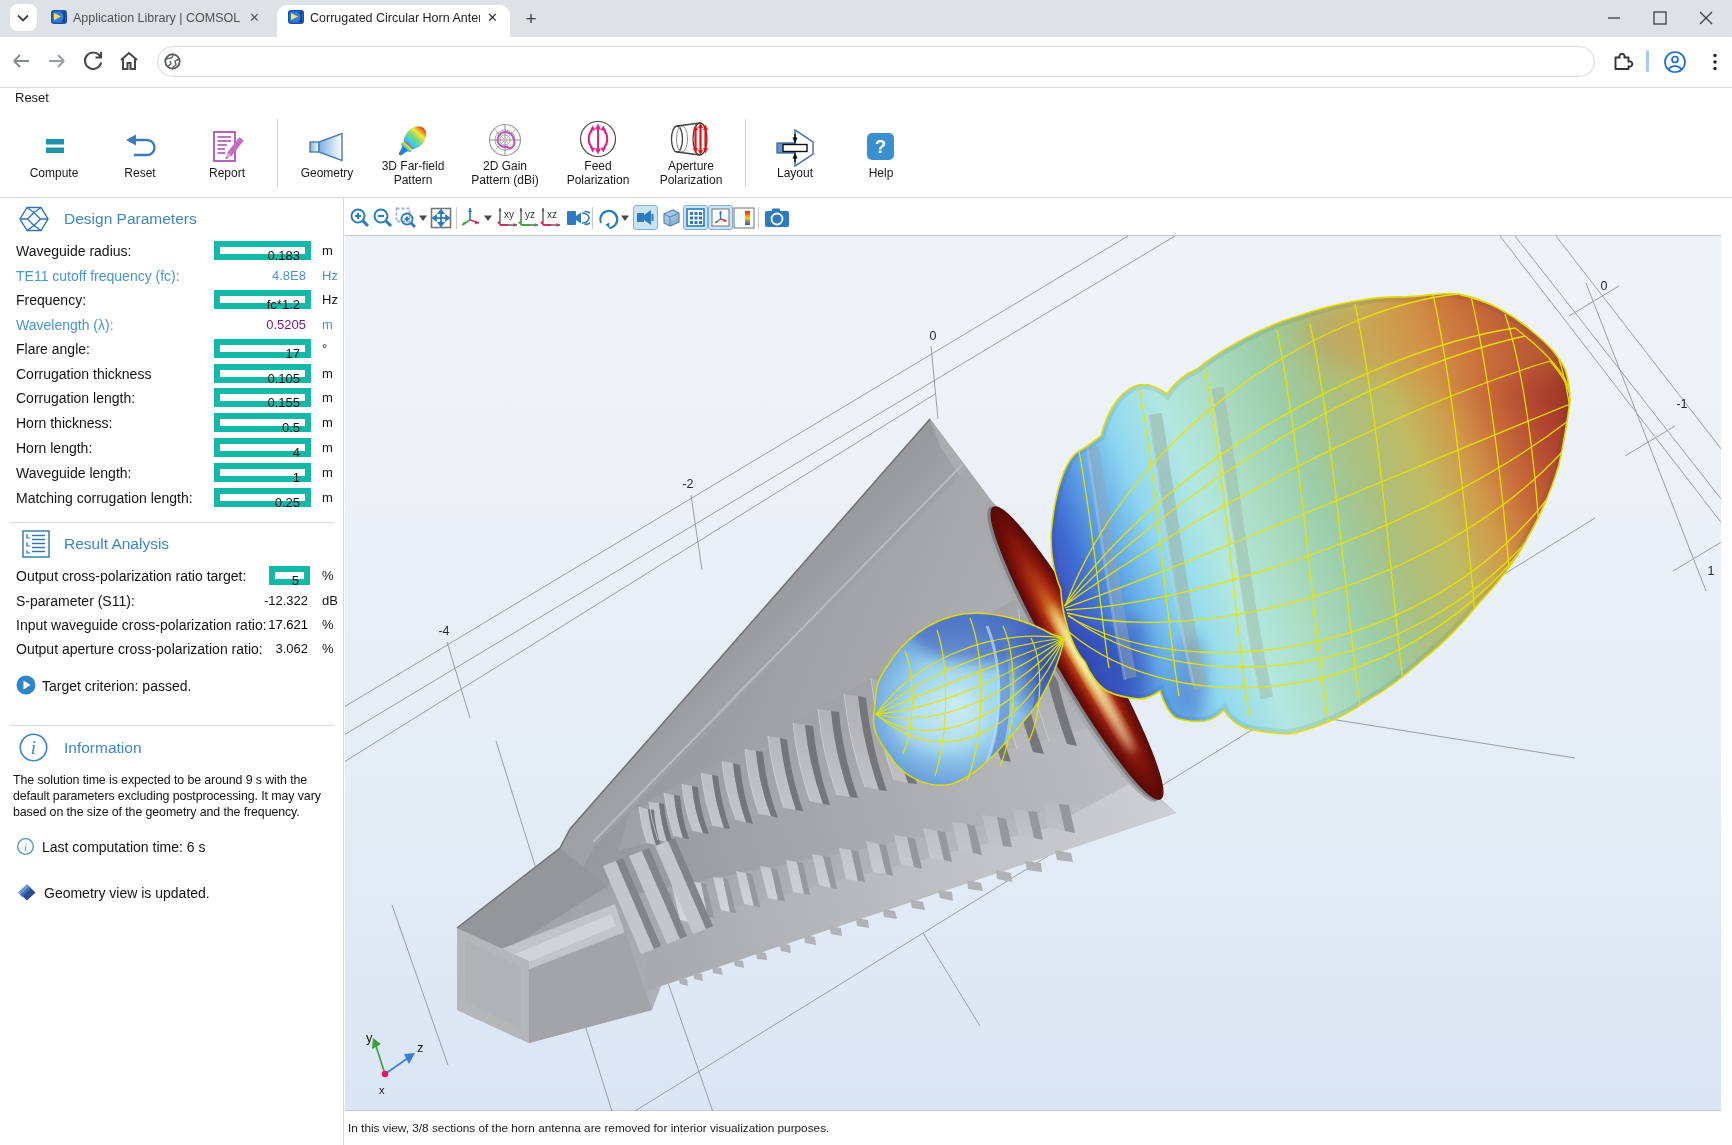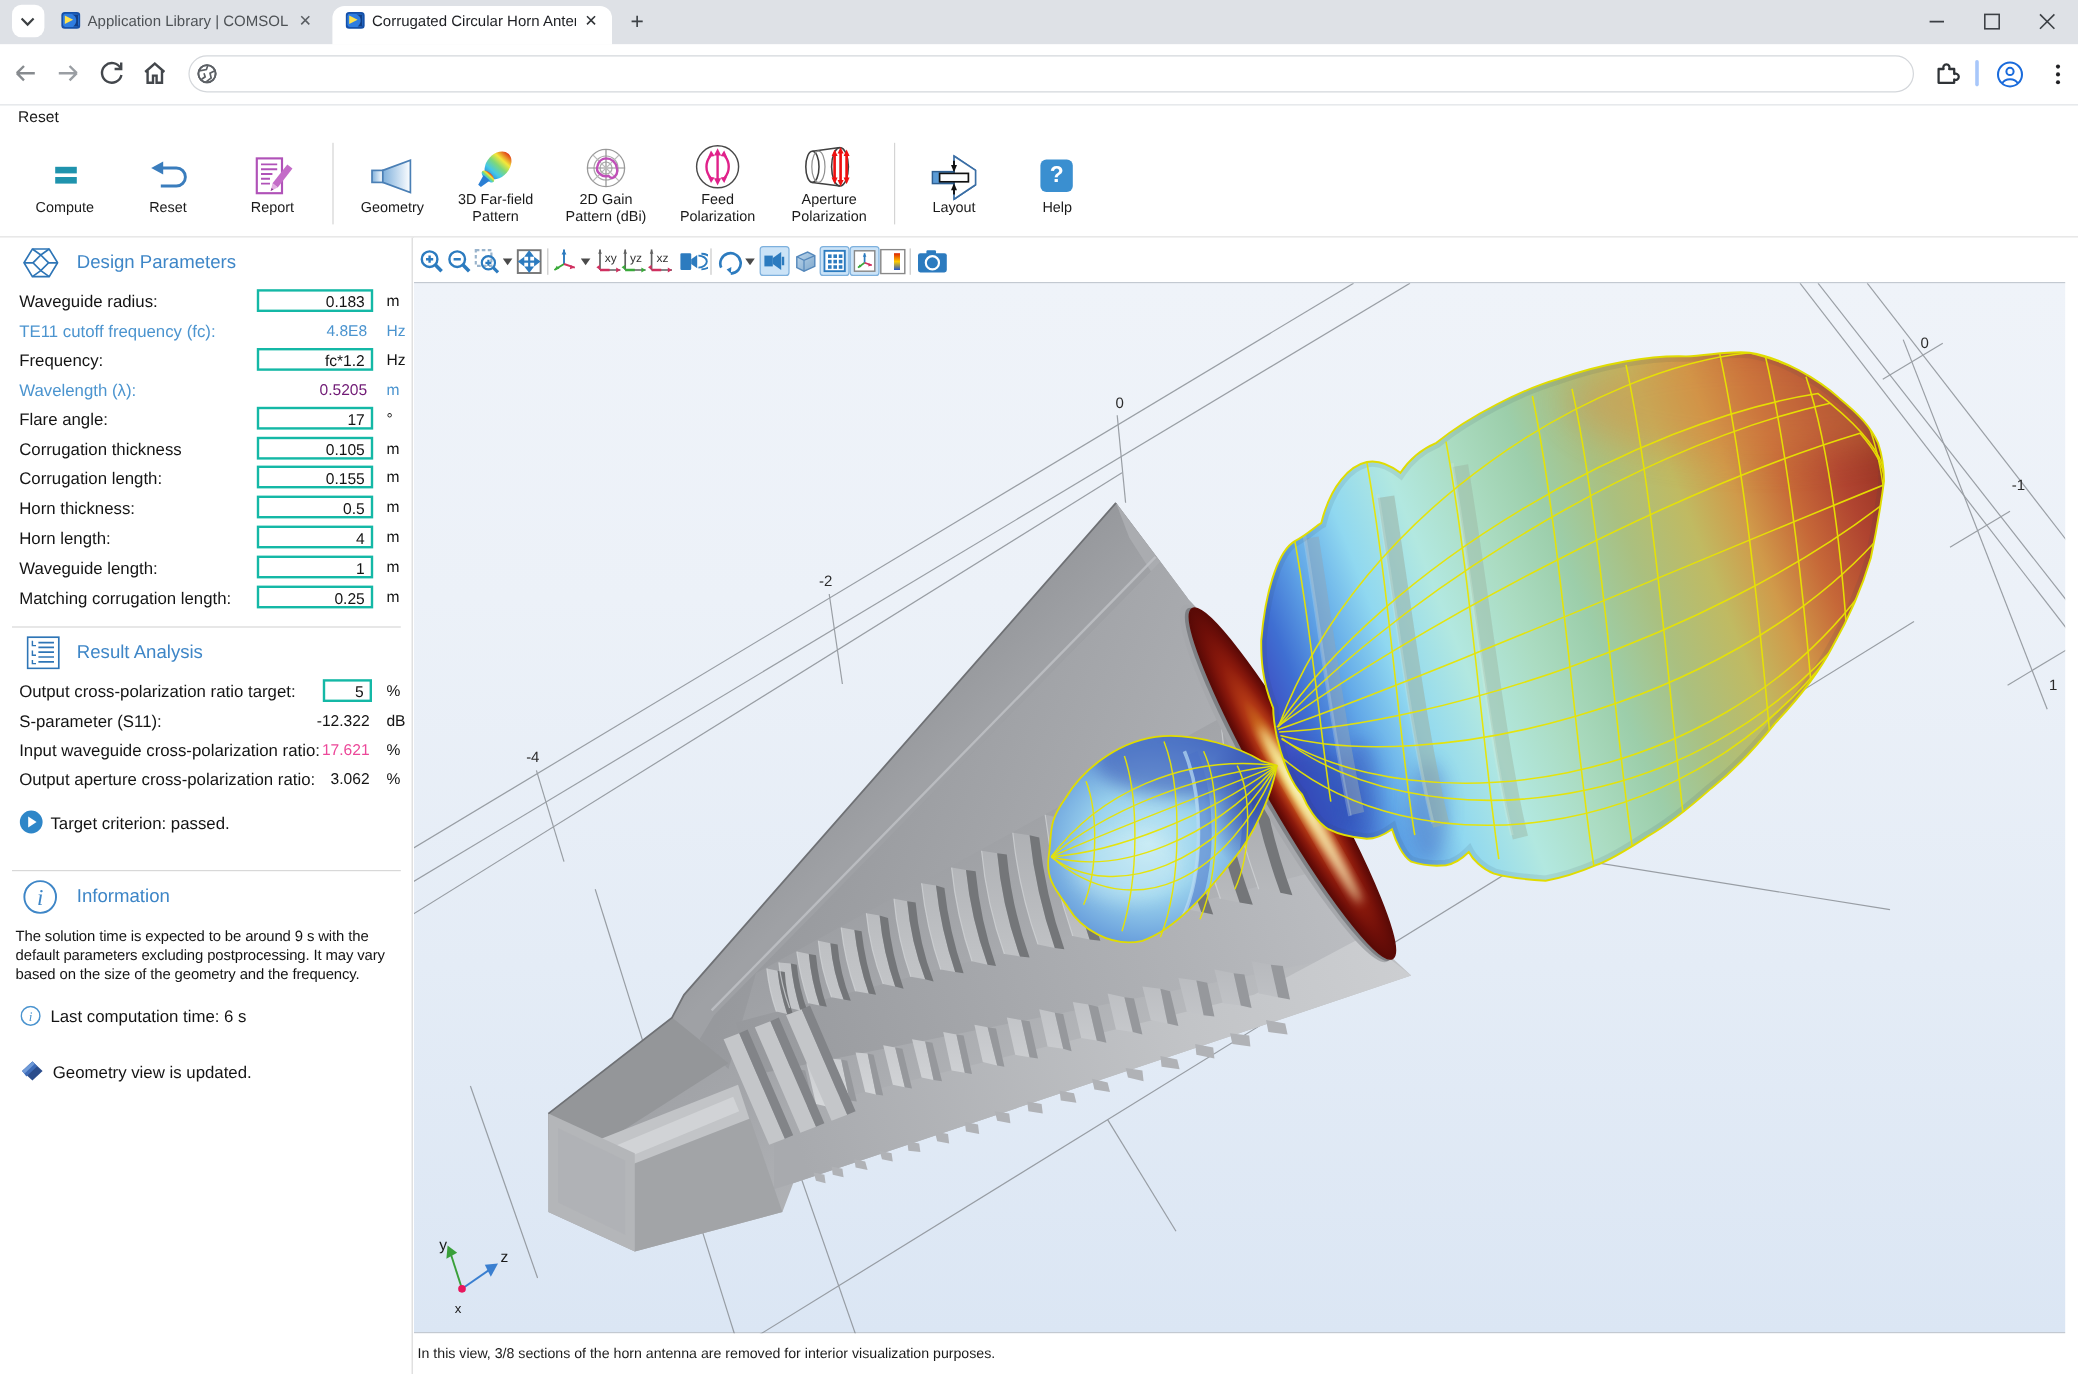--- a/index.html
+++ b/index.html
@@ -23,21 +23,21 @@
 #apptb { left:0; top:116px; width:1732px; height:82px; background:#fff; border-bottom:1px solid #d9d9d9; }
 .tbbtn { position:absolute; text-align:center; font-size:12px; color:#1a1a1a; }
 .tbsep { position:absolute; top:119px; width:1px; height:68px; background:#d4d4d4; }
 .lbl1 { position:absolute; top:50px; width:100%; text-align:center; }
 .lbl2 { position:absolute; top:43px; width:100%; text-align:center; line-height:14px; }
 
 #sidebar { left:0; top:198px; width:344px; height:947px; background:#fff; border-right:1px solid #d9d9d9; }
 .sectitle { position:absolute; font-size:15.5px; color:#3e86c7; }
 .plabel { position:absolute; left:16px; font-size:14px; color:#141414; white-space:nowrap; }
 .plabel.ro { color:#4b94cf; }
-.pbox { position:absolute; left:214px; width:97px; height:19px; background:#fff; border:2px solid #14b8a6; font-size:13px; color:#141414; text-align:right; padding:1px 5px 0 0; }
+.pbox { position:absolute; left:214px; width:97px; height:19px; background:#fff; border:6px solid #14b8a6; font-size:13px; color:#141414; text-align:right; padding:1px 5px 0 0; }
 .pval { position:absolute; width:95px; font-size:13px; text-align:right; }
 .punit { position:absolute; left:322px; font-size:13px; color:#141414; }
 .punit.ro { color:#4b94cf; }
 .sep { position:absolute; left:10px; width:324px; height:1px; background:#d8d8d8; }
 
 #gfxtb { left:345px; top:198px; width:1387px; height:37px; background:#fff; }
 #canvas { left:345px; top:235px; width:1376px; height:876px; border-top:1px solid #c3c9d1; border-bottom:1px solid #c3c9d1; background:linear-gradient(180deg,#eff3f9 0%, #ecf1f8 30%, #e4ecf6 65%, #dbe6f4 100%); }
 #caption { left:348px; top:1121px; font-size:11.8px; color:#1a1a1a; }
 </style>
 </head>
@@ -348,21 +348,21 @@
         <path d="M5,4 v4 h3 M5,12 v4 h3 M5,20 v3 h3" stroke-width="1.2"></path>
       </svg>
   <div class="sectitle" style="left:64px;top:535px;">Result Analysis</div>
   <div class="plabel" style="top:568px;">Output cross-polarization ratio target:</div>
   <div class="pbox" style="left:269px;top:566px;width:41px;">5</div>
       <div class="punit" style="top:568px;">%</div>
   <div class="plabel" style="top:593px;">S-parameter (S11):</div>
       <div class="pval" style="left:213px;top:593px;color:#141414;">-12.322</div>
       <div class="punit" style="top:593px;">dB</div>
   <div class="plabel" style="top:617px;">Input waveguide cross-polarization ratio:</div>
-      <div class="pval" style="left:213px;top:617px;color:#ec4899;text-align:right;">17.621</div>
+      <div class="pval" style="left:213px;top:617px;color:#000000;text-align:right;">17.621</div>
       <div class="punit" style="top:617px;">%</div>
   <div class="plabel" style="top:641px;">Output aperture cross-polarization ratio:</div>
       <div class="pval" style="left:213px;top:641px;color:#141414;">3.062</div>
       <div class="punit" style="top:641px;">%</div>
   <svg class="abs" style="left:16px;top:675px" width="20" height="20" viewBox="0 0 20 20">
         <circle cx="10" cy="10" r="9.5" fill="#2e86c8"></circle>
         <path d="M7.5,5.5 L14.5,10 L7.5,14.5 Z" fill="#fff"></path>
       </svg>
   <div class="plabel" style="left:42px;top:678px;">Target criterion: passed.</div>
   <div class="sep" style="top:725px;"></div>

